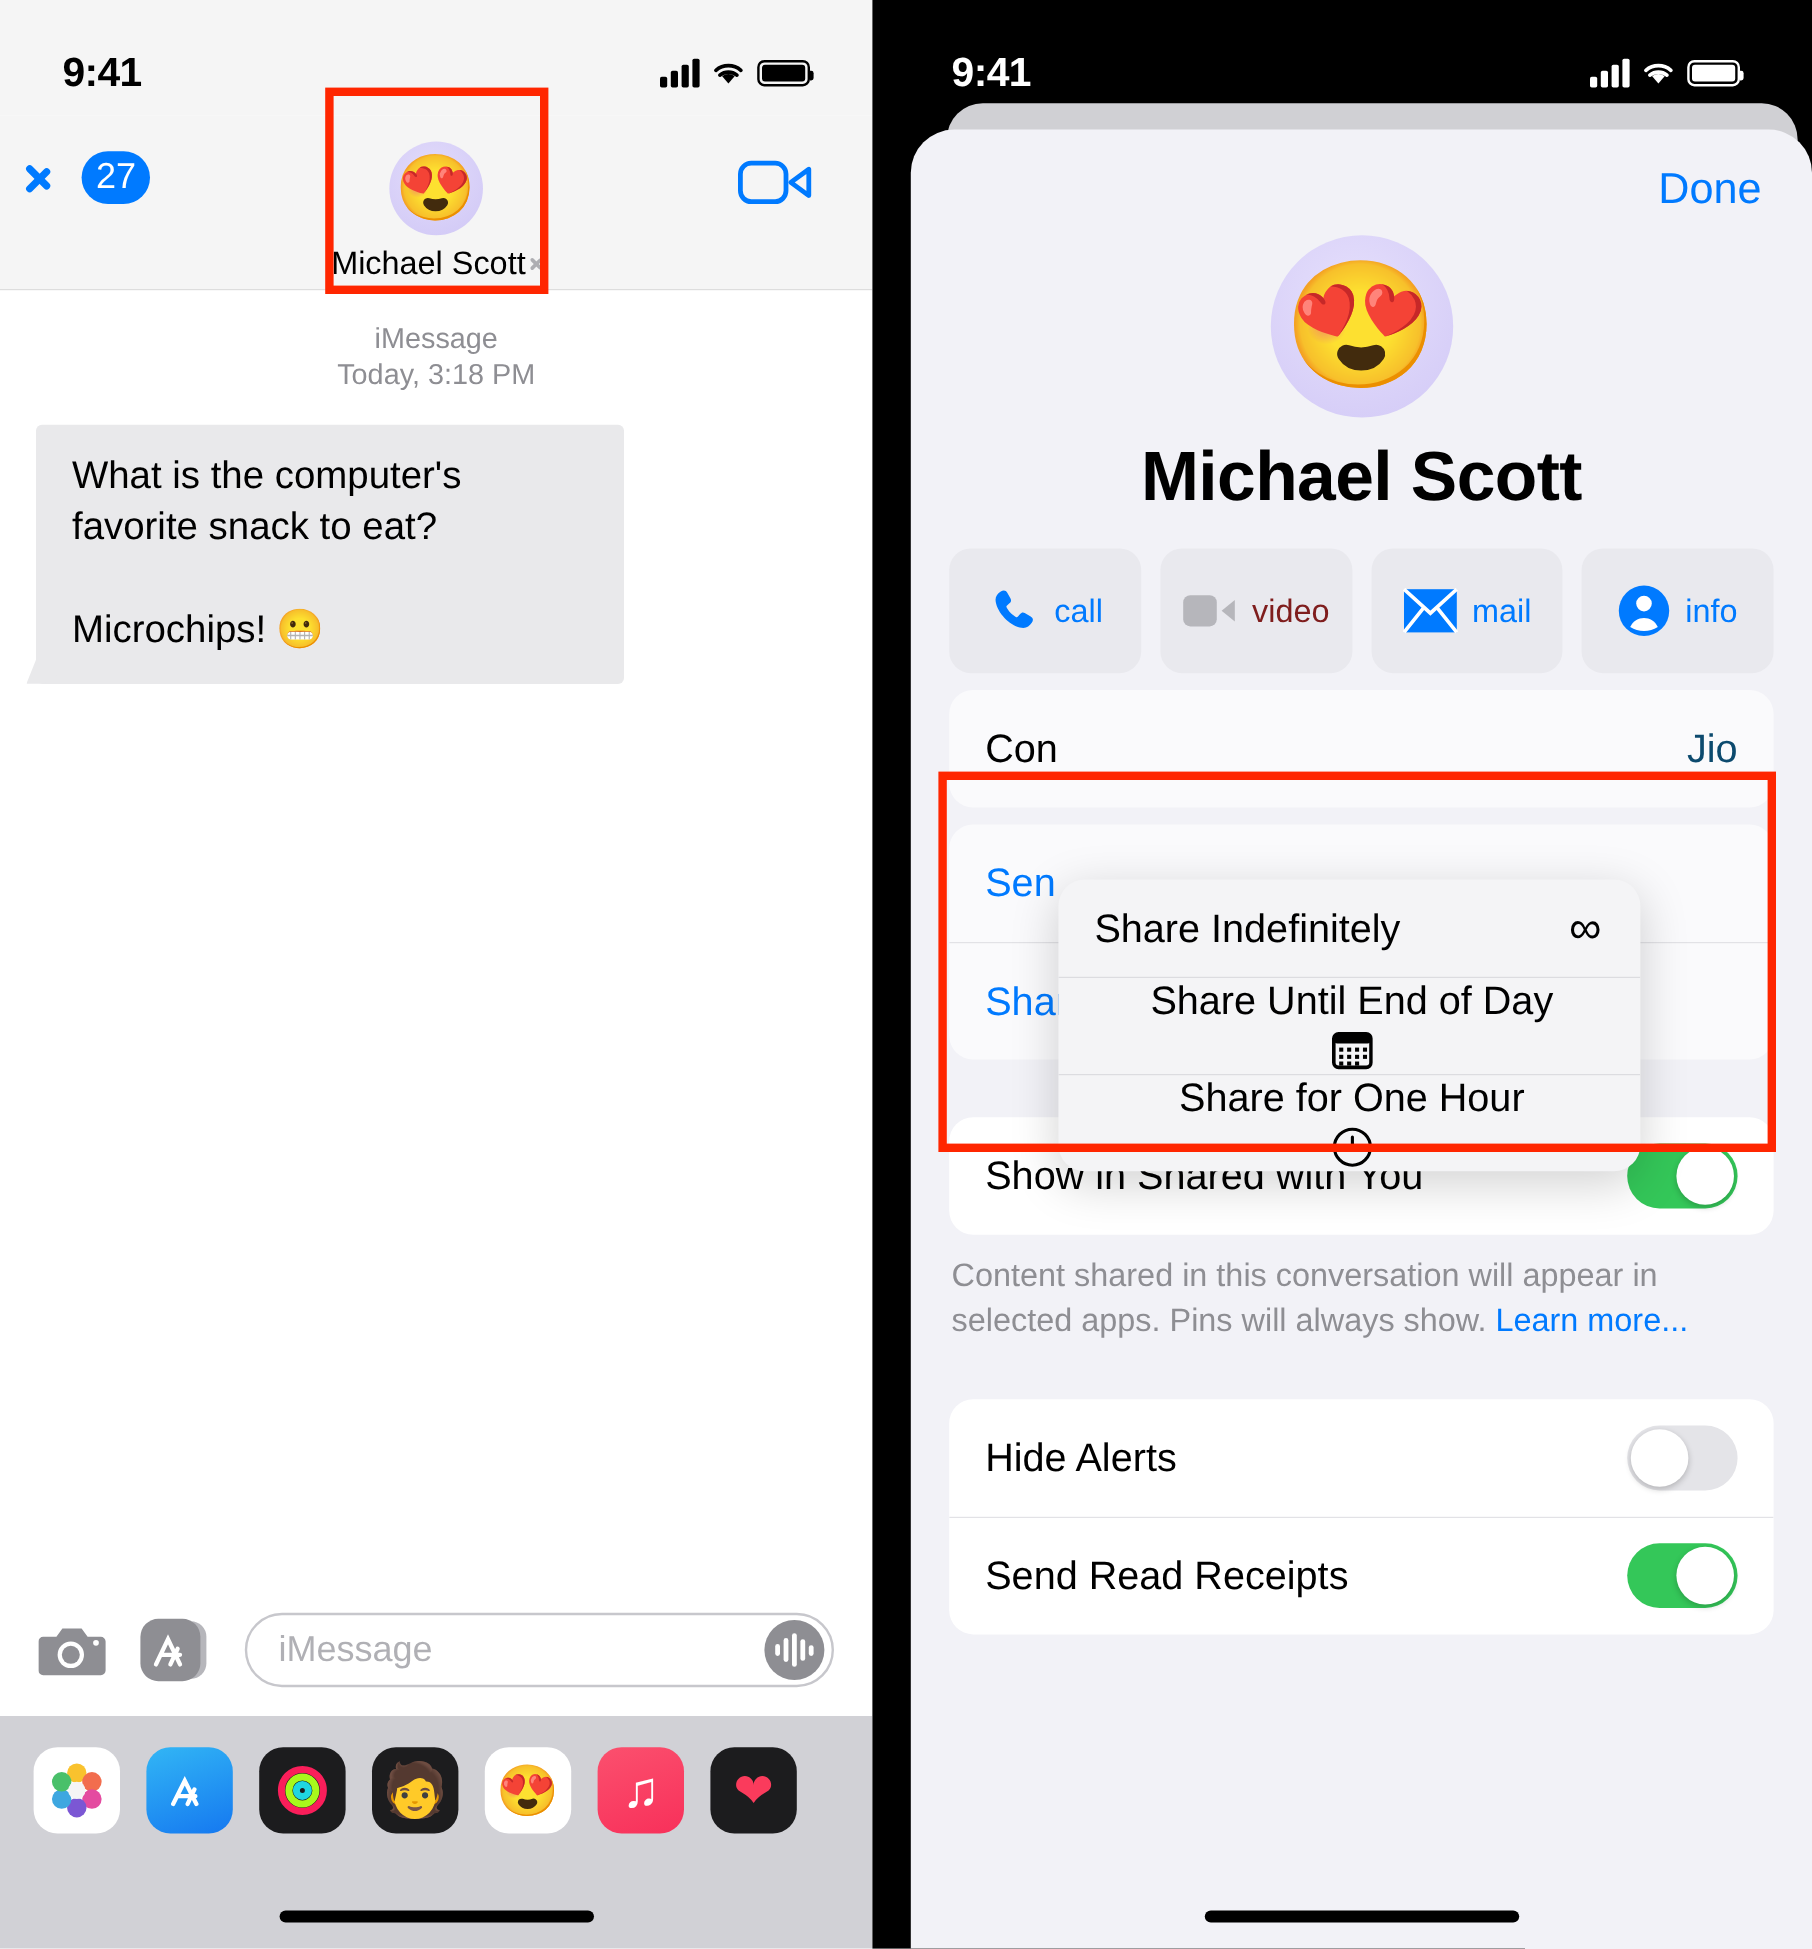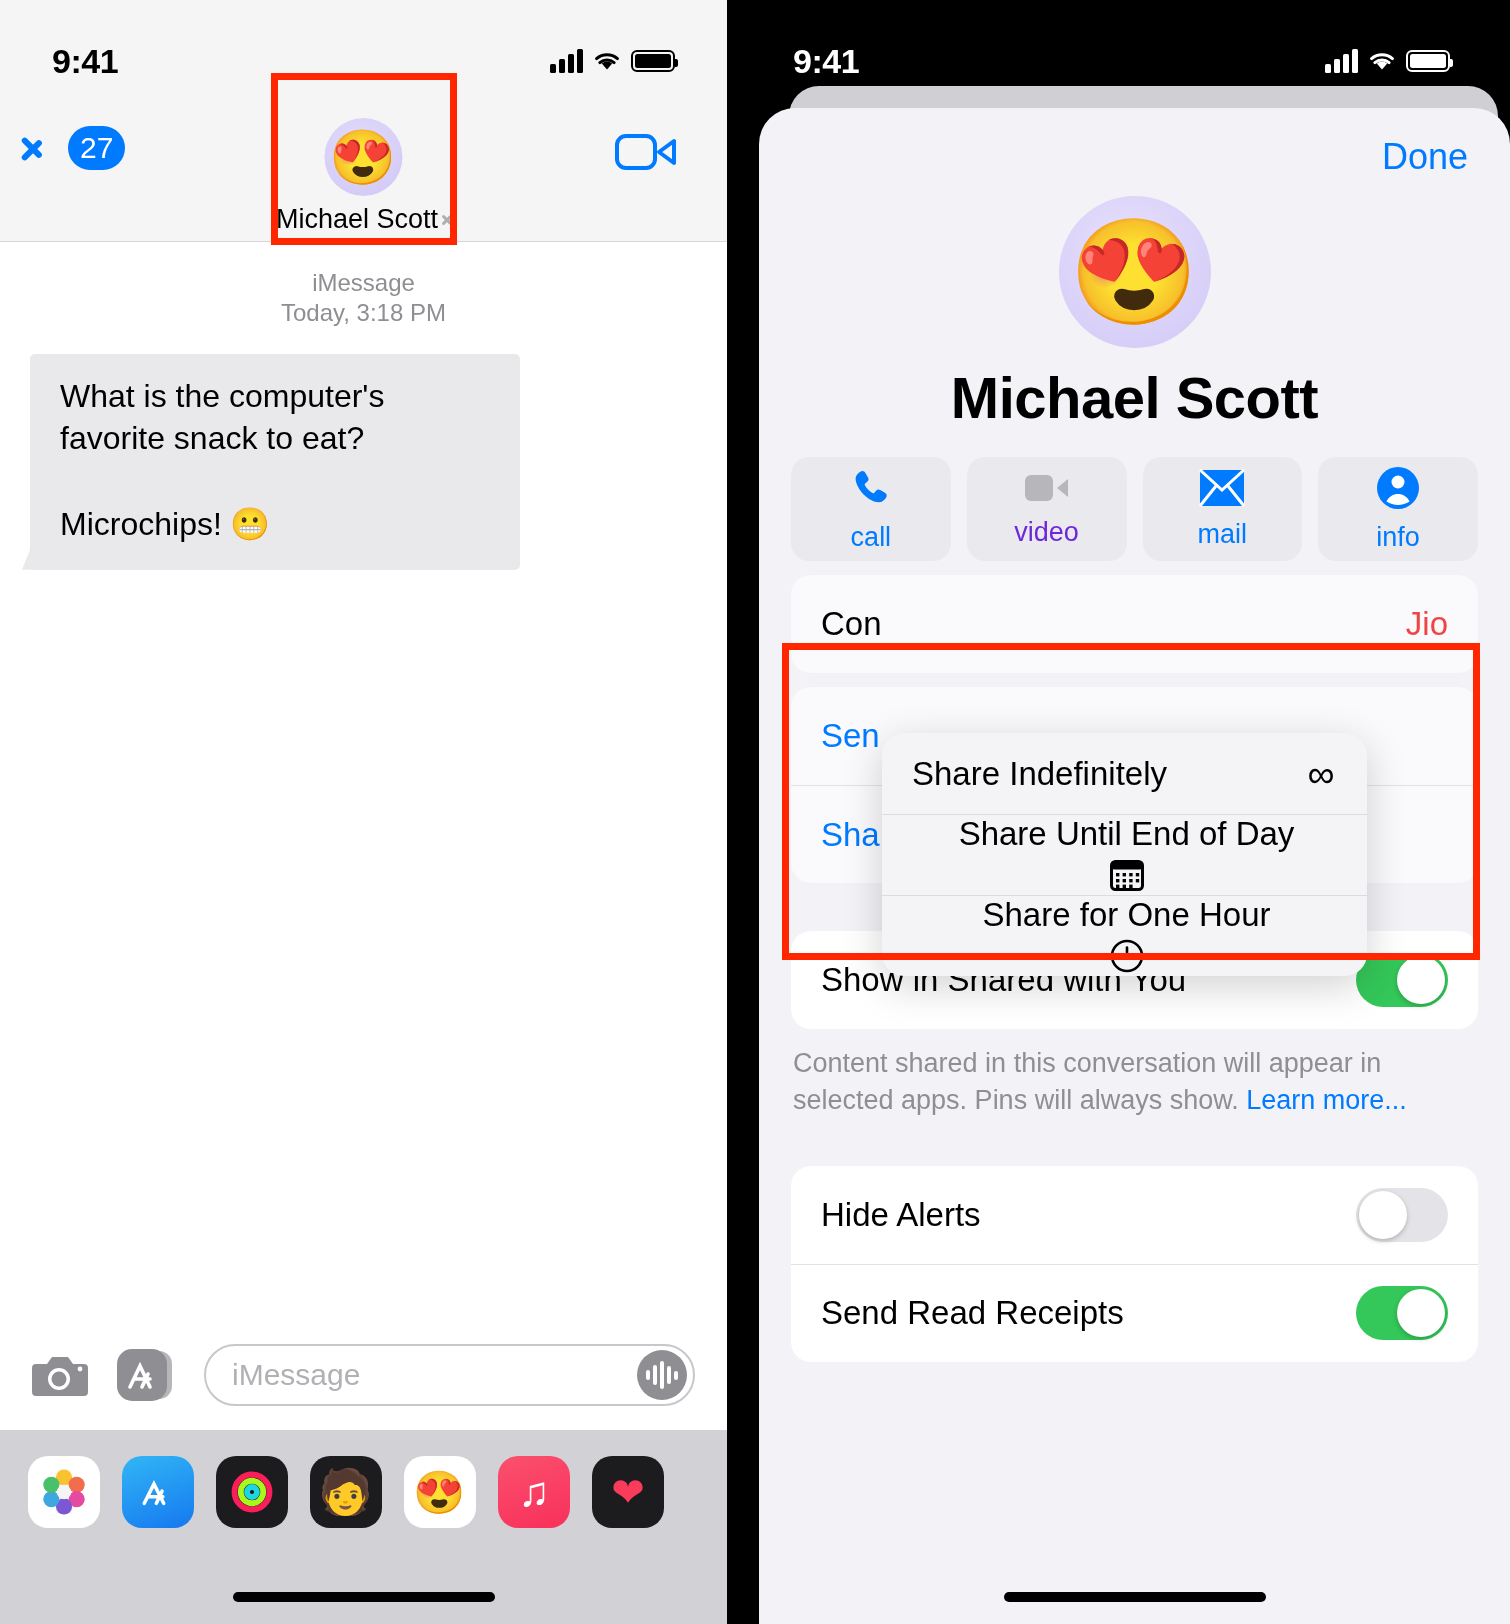--- a/index.html
+++ b/index.html
@@ -170,33 +170,33 @@
     background: radial-gradient(circle at 45% 35%, #e6e0fc 0%, #d8d0f8 68%, #d2c9f6 100%);
     display: flex; align-items: center; justify-content: center; font-size: 104px; line-height: 1;
   }
   .contact-name-lg { margin-top: 16px; font-size: 58px; font-weight: 700; color: #000; letter-spacing: -0.5px; }
 
   .action-row {
     display: flex; gap: 16px; padding: 0 32px; margin-top: 26px;
   }
   .action-btn {
     flex: 1; height: 104px; background: #e9e9ee; border-radius: 18px;
-    display: flex; flex-direction: column; align-items: center; justify-content: center; gap: 12px;
+    display: flex; flex-direction: row; align-items: center; justify-content: center; gap: 12px;
   }
   .action-label { font-size: 27px; color: #007aff; }
-  .action-btn.disabled .action-label { color: #6d28d9; }
+  .action-btn.disabled .action-label { color: #7f1d1d; }
 
   .group { margin: 14px 32px 0 32px; background: #fff; border-radius: 20px; overflow: hidden; }
   .group.dim { background: #fafafc; }
   .row {
     display: flex; align-items: center; justify-content: space-between;
     padding: 0 30px; height: 98px; font-size: 33px; color: #000;
   }
   .row + .row { border-top: 1px solid #e2e2e6; }
-  .row .value { color: #ef4444; font-size: 33px; }
+  .row .value { color: #0c4a6e; font-size: 33px; }
   .row.link { color: #007aff; }
 
   .switch { width: 92px; height: 54px; border-radius: 30px; position: relative; flex: 0 0 auto; }
   .switch.on  { background: #34c759; }
   .switch.off { background: #e4e4e8; }
   .switch .knob {
     position: absolute; top: 3px; width: 48px; height: 48px; border-radius: 50%;
     background: #fff; box-shadow: 0 2px 5px rgba(0,0,0,.22);
   }
   .switch.on .knob  { right: 3px; }

